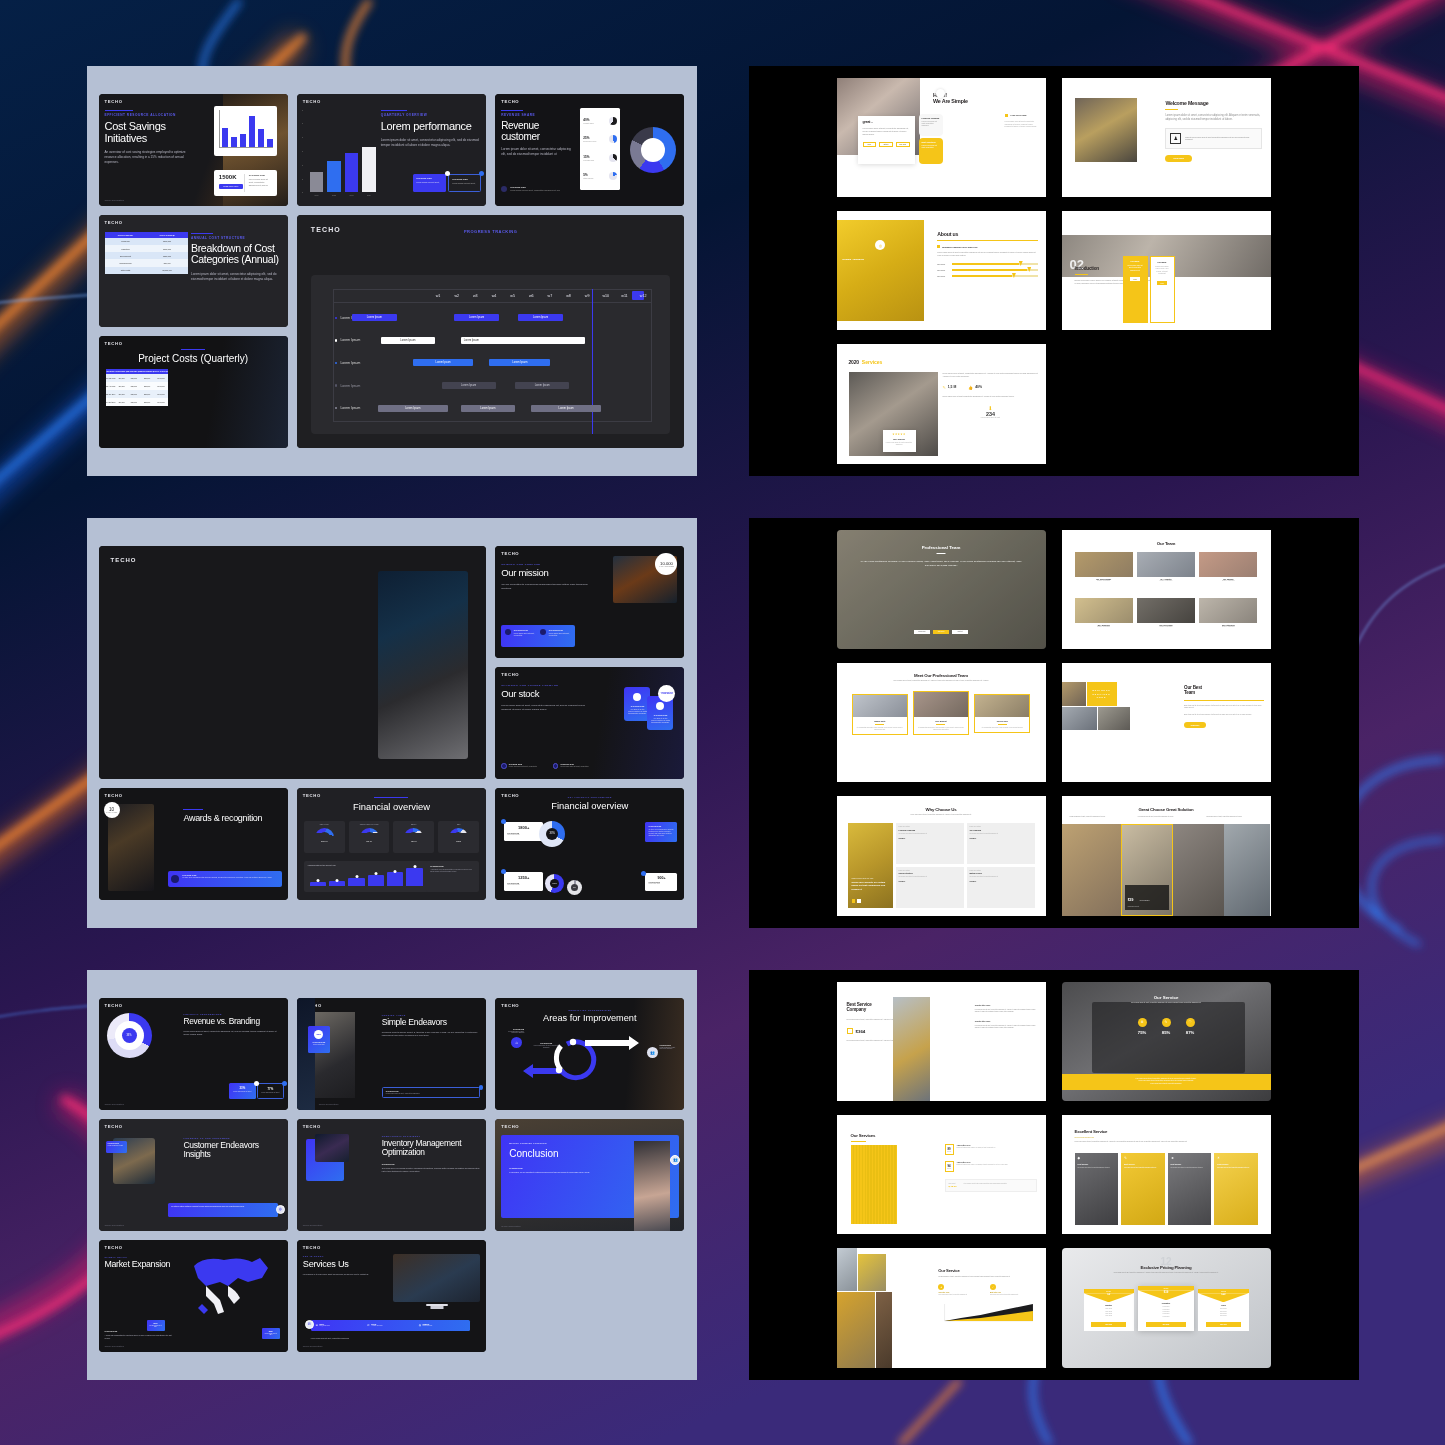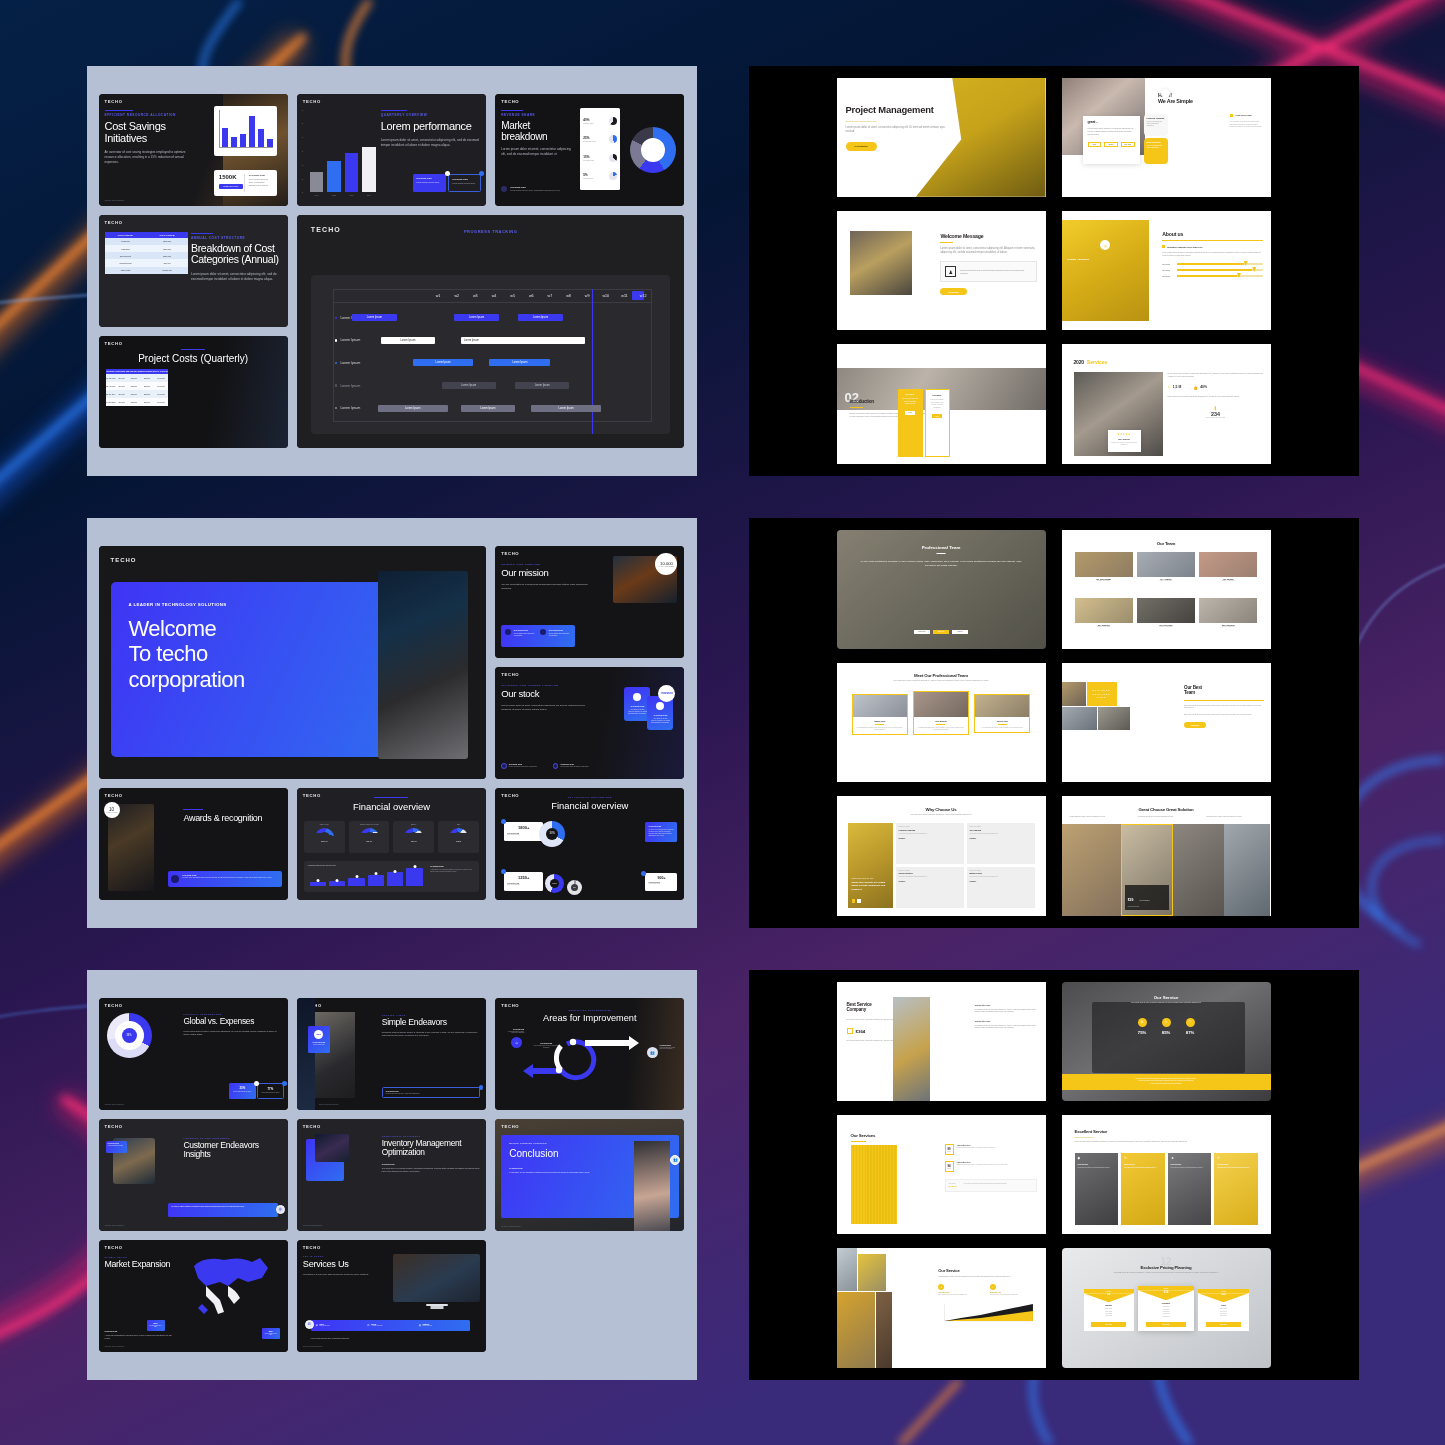--- a/index.html
+++ b/index.html
@@ -226,21 +226,21 @@
         <div class="circ" style="position:absolute;right:36px;bottom:30px;width:5px;height:5px;background:#fff;"></div>
         <div class="circ" style="position:absolute;right:2px;bottom:30px;width:5px;height:5px;background:#2f6ef0;"></div>
       </div>
 
       <div class="slide s3">
         <div style="position:absolute;inset:0;background:#131316;"></div>
         <div class="logo" style="position:absolute;left:6px;top:5px;">TECHO</div>
         <div style="position:absolute;left:6px;top:16px;width:38%;">
           <div style="width:22px;height:1px;background:#3b39f0;margin-bottom:2px;"></div>
           <div class="eyebrow">REVENUE SHARE</div>
-          <div class="ttl" style="margin-top:3px;font-size:10px;">Market breakdown</div>
+          <div class="ttl" style="margin-top:3px;font-size:10px;">Revenue customer</div>
           <div class="body-txt" style="margin-top:5px;">Lorem ipsum dolor sit amet, consectetur adipiscing elit, sed do eiusmod tempor incididunt ut</div>
         </div>
         <div style="position:absolute;left:6px;bottom:14px;display:flex;gap:3px;align-items:flex-start;width:40%;">
           <div class="circ" style="width:6px;height:6px;background:#2b2b66;flex:none;"></div>
           <div>
             <div style="font-size:2.2px;font-weight:700;">CAPTION THIS</div>
             <div style="font-size:1.9px;color:#999;margin-top:1px;line-height:1.5;">Lorem ipsum dolor sit amet, consectetur adipiscing elit, sed</div>
           </div>
         </div>
 
@@ -442,32 +442,20 @@
           </tbody>
         </table>
       </div>
 
     </div>
   </div>
 
   <div class="panel dark">
     <div class="slides lay-y">
 
-      <div class="slide white">
-        <div style="position:absolute;right:0;top:0;bottom:0;width:62%;
-             background:linear-gradient(150deg,#d4b21f,#c6a21a 45%,#6e5c12);
-             clip-path:polygon(28% 0,100% 0,100% 100%,0 100%, 35% 52%);"></div>
-        <div style="position:absolute;left:9px;top:26px;width:48%;">
-          <div class="y-ttl" style="font-size:9.4px;line-height:1.18;">Project Management</div>
-          <div style="font-size:2.4px;color:#d1ad1d;margin-top:5px;">www.yourcompanyname.com</div>
-          <div class="y-sub" style="margin-top:3px;">Lorem ipsum dolor sit amet, consectetur adipiscing elit. Ut enim ad minim veniam, quis nostrud.</div>
-          <div class="y-btn" style="margin-top:8px;width:31px;height:9px;display:flex;align-items:center;
-               justify-content:center;font-size:2.4px;color:#3d3308;font-weight:700;">Get Started</div>
-        </div>
-      </div>
 
       <div class="slide white">
         <div style="position:absolute;left:0;top:0;width:40%;height:65%;
              background:linear-gradient(140deg,#8f7f78,#c9b9ae 40%,#6e6a6d);"></div>
         <div style="position:absolute;right:8px;top:14px;width:50%;">
           <div class="y-ttl" style="font-size:5.4px;">Hello!</div>
           <div class="y-ttl" style="font-size:5.4px;">We Are Simple</div>
         </div>
         <div class="circ" style="position:absolute;right:48%;top:11px;width:9px;height:9px;background:#fff;
              box-shadow:0 0 3px rgba(0,0,0,.15);"></div>
@@ -612,29 +600,20 @@
 
     </div>
   </div>
 
   <div class="panel light">
     <div class="slides lay-b">
 
       <div class="slide b1">
         <div style="position:absolute;inset:0;background:#18181b;"></div>
         <div class="logo" style="position:absolute;left:12px;top:11px;font-size:6px;letter-spacing:1px;">TECHO</div>
-        <div style="position:absolute;left:12px;top:36px;right:62px;bottom:22px;
-             background:linear-gradient(115deg,#3f34f5,#2f6ef0);border-radius:5px;padding:20px 0 0 18px;">
-          <div style="font-size:4.4px;font-weight:700;letter-spacing:.35px;color:#fff;">A LEADER IN TECHNOLOGY SOLUTIONS</div>
-          <div style="margin-top:9px;font-size:22px;line-height:1.18;color:#fff;letter-spacing:-.5px;">
-            <div>Welcome</div>
-            <div>To techo</div>
-            <div>corpopration</div>
-          </div>
-        </div>
         <div style="position:absolute;right:18px;top:25px;bottom:20px;width:90px;border-radius:3px;
              background:linear-gradient(155deg,#0e1f33,#143048 30%,#2b2b2e 60%,#6e6e72);"></div>
       </div>
 
       <div class="slide b2">
         <div style="position:absolute;inset:0;background:#141416;"></div>
         <div class="logo" style="position:absolute;left:6px;top:5px;">TECHO</div>
         <div style="position:absolute;right:7px;top:10px;width:64px;height:47px;border-radius:2px;
              background:linear-gradient(150deg,#23303f,#6b3a18 45%,#15202c);"></div>
         <div class="circ" style="position:absolute;right:7px;top:7px;width:22px;height:22px;background:#fff;
@@ -1031,21 +1010,21 @@
         <div style="position:absolute;inset:0;background:#141416;"></div>
         <div class="logo" style="position:absolute;left:6px;top:5px;">TECHO</div>
         <div class="circ" style="position:absolute;left:8px;top:15px;width:45px;height:45px;
              background:conic-gradient(#3b39f0 0 33%,#dddcf6 33% 72%,#eceaf9 72% 100%);">
           <div class="circ" style="position:absolute;inset:8px;background:#fff;"></div>
           <div class="circ" style="position:absolute;inset:15px;background:#3b39f0;display:flex;align-items:center;
                justify-content:center;font-size:2.6px;color:#fff;">33%</div>
         </div>
         <div style="position:absolute;right:6px;top:15px;width:52%;">
           <div class="eyebrow" style="font-size:2.1px;">FINANCIAL PERFORMANCE</div>
-          <div class="ttl" style="margin-top:2px;font-size:8.4px;">Global vs. Expenses</div>
+          <div class="ttl" style="margin-top:2px;font-size:8.4px;">Revenue vs. Branding</div>
           <div class="body-txt" style="margin-top:4px;font-size:2.1px;">Lorem ipsum dolor sit amet, consectetur adipiscing elit, sed do eiusmod tempor incididunt ut labore et dolore magna aliqua.</div>
         </div>
         <div style="position:absolute;right:32px;bottom:11px;width:27px;height:16px;
              background:linear-gradient(120deg,#3f34f5,#2f6ef0);border-radius:1.5px;padding:3px;text-align:center;">
           <div style="font-size:2.8px;font-weight:700;">33%</div>
           <div style="font-size:1.5px;color:#dcdcf8;margin-top:1px;line-height:1.5;">Lorem ipsum dolor sit amet</div>
         </div>
         <div style="position:absolute;right:4px;bottom:11px;width:27px;height:16px;border:.5px solid #3b5fd8;
              border-radius:1.5px;padding:3px;text-align:center;">
           <div style="font-size:2.8px;font-weight:700;">77%</div>

